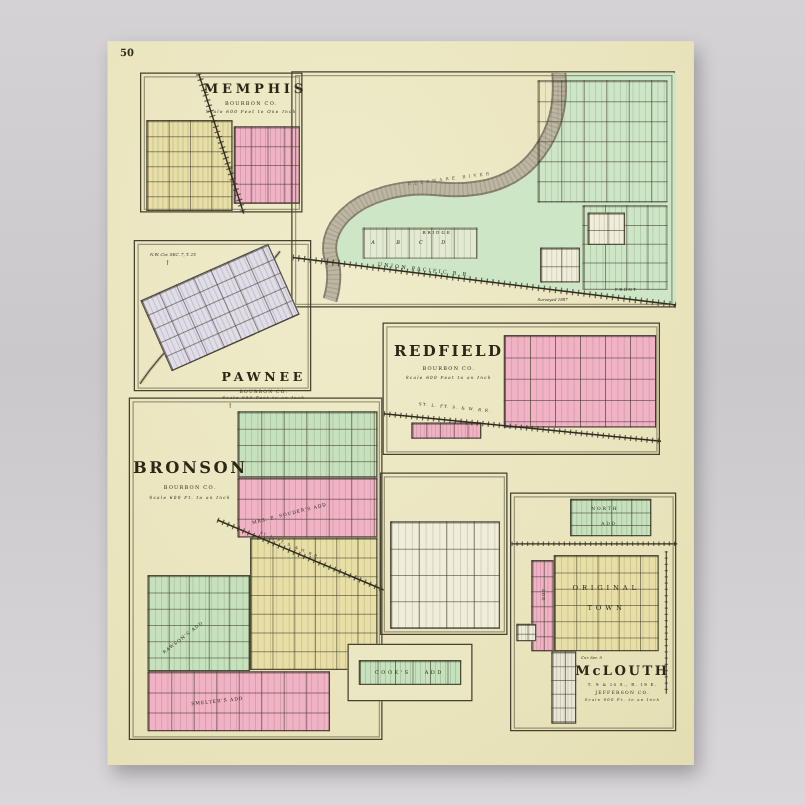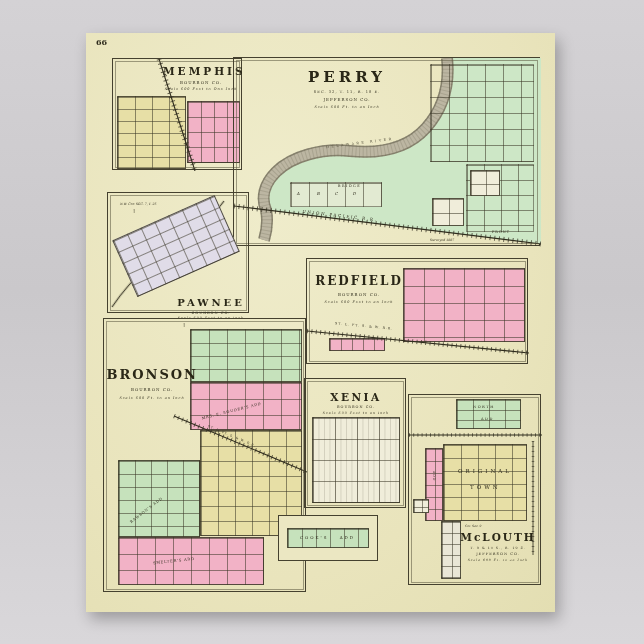--- a/index.html
+++ b/index.html
@@ -35,21 +35,21 @@
   .sub{letter-spacing:1px;text-align:center;}
   .scale{font-style:italic;}
   svg.overlay{position:absolute;left:0;top:0;pointer-events:none;}
   .tblock{position:absolute;text-align:center;}
   .tblock div{line-height:1.25;}
 </style>
 </head>
 <body>
 
 <div id="poster">
-  <span class="lbl" style="left:10px;top:5px;font-size:8px;font-weight:700;">66</span>
+  <span class="lbl" style="left:10px;top:5px;font-size:8px;font-weight:700;">50</span>
 
   <div class="map" style="left:26px;top:25px;width:130px;height:112px;">
     <div class="tblock" style="left:50px;top:6px;width:76px;">
       <div class="map-title" style="font-size:10.5px;">MEMPHIS</div>
       <div class="sub" style="font-size:4px;margin-top:2px;">BOURBON CO.</div>
       <div class="sub scale" style="font-size:3.4px;margin-top:2px;">Scale 600 Feet to One Inch</div>
     </div>
     <div class="plat c-yellow" style="left:4px;top:37px;width:69px;height:73px;--bw:17px;--bh:12px;--lw:4px;"></div>
     <div class="plat c-pink" style="left:74px;top:42px;width:53px;height:62px;--bw:13px;--bh:15px;--lw:4px;"></div>
     <svg class="overlay" width="130" height="112" viewBox="0 0 130 112">
@@ -69,26 +69,20 @@
     </svg>
     <div class="plat c-clear" style="left:196px;top:6px;width:104px;height:98px;--bw:18px;--bh:16px;--lw:5px;"></div>
     <div class="plat c-clear" style="left:232px;top:106px;width:68px;height:68px;--bw:17px;--bh:15px;--lw:5px;"></div>
     <div class="plat c-white" style="left:236px;top:112px;width:30px;height:26px;--bw:15px;--bh:13px;--lw:4px;"></div>
     <div class="plat c-white" style="left:198px;top:140px;width:32px;height:28px;--bw:16px;--bh:14px;--lw:4px;"></div>
     <div class="plat c-clear" style="left:56px;top:124px;width:92px;height:25px;--bw:18px;--bh:25px;--lw:5px;background-color:rgba(240,237,218,.6);">
       <span class="lbl" style="left:6px;top:9px;font-size:4px;font-style:italic;">A</span>
       <span class="lbl" style="left:26px;top:9px;font-size:4px;font-style:italic;">B</span>
       <span class="lbl" style="left:44px;top:9px;font-size:4px;font-style:italic;">C</span>
       <span class="lbl" style="left:62px;top:9px;font-size:4px;font-style:italic;">D</span>
-    </div>
-    <div class="tblock" style="left:58px;top:10px;width:110px;">
-      <div class="map-title" style="font-size:15px;letter-spacing:4px;">PERRY</div>
-      <div class="sub" style="font-size:3.6px;margin-top:3px;">SEC. 32, T. 11, R. 18 E.</div>
-      <div class="sub" style="font-size:4px;margin-top:3px;">JEFFERSON CO.</div>
-      <div class="sub scale" style="font-size:3.4px;margin-top:3px;">Scale 600 Ft. to an Inch</div>
     </div>
     <span class="lbl" style="left:92px;top:84px;font-size:3.4px;letter-spacing:2.5px;color:#56523f;transform:rotate(-7deg);">DELAWARE RIVER</span>
     <span class="lbl" style="left:104px;top:127px;font-size:3.4px;letter-spacing:1.5px;">BRIDGE</span>
     <span class="lbl" style="left:258px;top:173px;font-size:3.4px;letter-spacing:1px;">FRONT</span>
     <span class="lbl" style="left:68px;top:156px;font-size:4px;letter-spacing:1.8px;transform:rotate(6.5deg);">UNION PACIFIC R.R.</span>
     <span class="lbl scale" style="left:196px;top:181px;font-size:3.2px;">Surveyed 1887</span>
   </div>
 
   <div class="map" style="left:21px;top:159px;width:142px;height:121px;">
     <svg class="overlay" width="142" height="121" viewBox="0 0 142 121">
@@ -145,25 +139,20 @@
     </div>
   </div>
 
   <div style="position:absolute;left:192px;top:482px;width:100px;height:46px;border:1.5px solid #45412f;box-sizing:border-box;background:#ebe7c2;">
     <div class="plat c-green" style="left:8px;top:12px;width:82px;height:20px;--bw:14px;--bh:20px;--lw:4px;">
       <span class="lbl" style="left:12px;top:7px;font-size:4px;letter-spacing:2px;word-spacing:8px;">COOK'S ADD</span>
     </div>
   </div>
 
   <div class="map" style="left:218px;top:345px;width:102px;height:130px;">
-    <div class="tblock" style="left:10px;top:12px;width:82px;">
-      <div class="map-title" style="font-size:10.5px;letter-spacing:2.5px;">XENIA</div>
-      <div class="sub" style="font-size:3.5px;margin-top:1px;">BOURBON CO.</div>
-      <div class="sub scale" style="font-size:3.2px;margin-top:1px;">Scale 600 Feet to an Inch</div>
-    </div>
     <div class="plat c-white" style="left:7px;top:38px;width:88px;height:86px;--bw:22px;--bh:21px;--lw:5.5px;"></div>
   </div>
 
   <div class="map" style="left:322px;top:361px;width:133px;height:191px;">
     <div class="plat c-green" style="left:47px;top:4px;width:65px;height:30px;--bw:16px;--bh:10px;--lw:4px;">
       <span class="lbl" style="left:16px;top:6px;font-size:3.6px;letter-spacing:1.5px;">NORTH</span>
       <span class="lbl" style="left:24px;top:18px;font-size:3.6px;letter-spacing:1.5px;">ADD</span>
     </div>
     <svg class="overlay" width="133" height="191" viewBox="0 0 133 191">
       <line x1="0" y1="40" x2="133" y2="40" stroke="#3a3628" stroke-width="3.6" stroke-dasharray="1 3.2" opacity=".7"></line>

